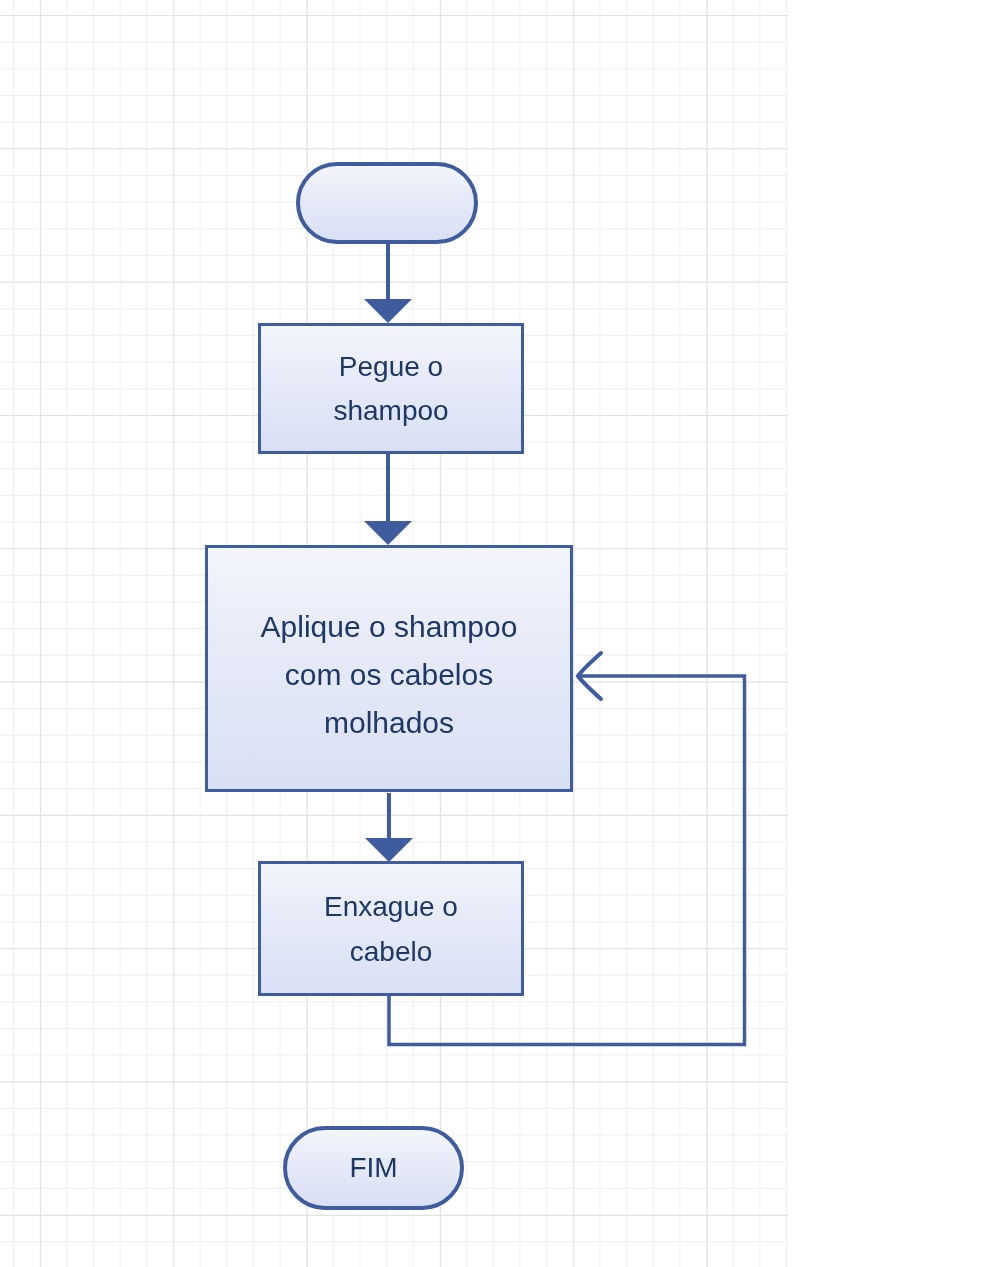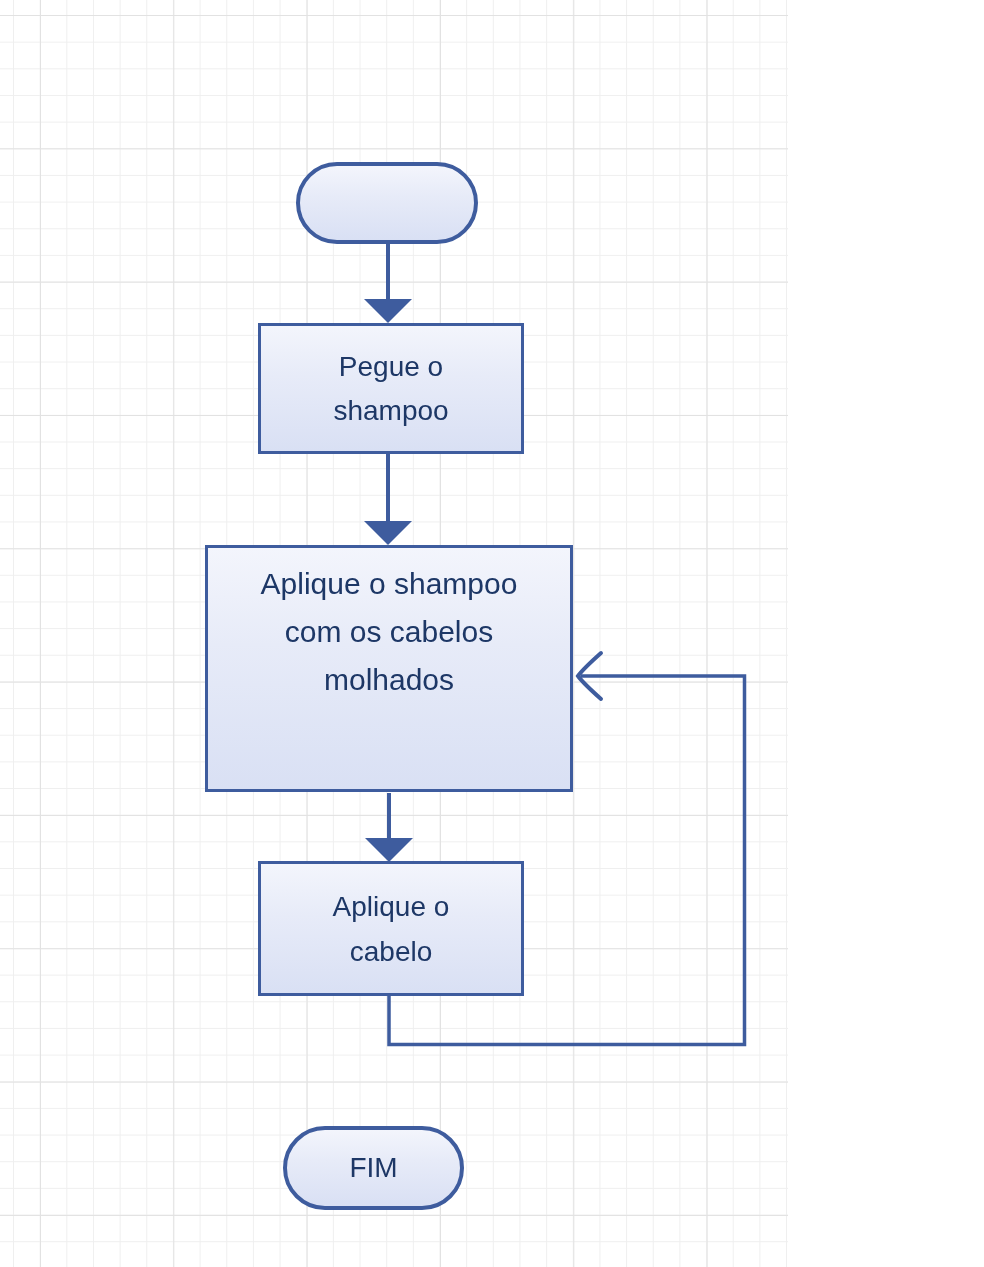--- a/index.html
+++ b/index.html
@@ -69,21 +69,21 @@
   }
   .node-step1 {
     left: 258px; top: 323px;
     width: 266px; height: 131px;
     font-size: 28px; line-height: 44px;
   }
   .node-step2 {
     left: 205px; top: 545px;
     width: 368px; height: 247px;
     font-size: 30px; line-height: 48px;
-    align-items: flex-start;
+    align-items: center;
     padding-top: 12px;
   }
   .node-step3 {
     left: 258px; top: 861px;
     width: 266px; height: 135px;
     font-size: 28px; line-height: 45px;
   }
   .node-end {
     left: 283px; top: 1126px;
     width: 181px; height: 84px;
@@ -128,21 +128,21 @@
 shampoo</span>
   </div>
 
   <div class="node process node-step2">
     <span class="label">Aplique o shampoo
 com os cabelos
 molhados</span>
   </div>
 
   <div class="node process node-step3">
-    <span class="label">Aplique o
+    <span class="label">Enxague o
 cabelo</span>
   </div>
 
   <div class="node terminator node-end">
     <span class="label">FIM</span>
   </div>
 
 </div>
 
 </body></html>

